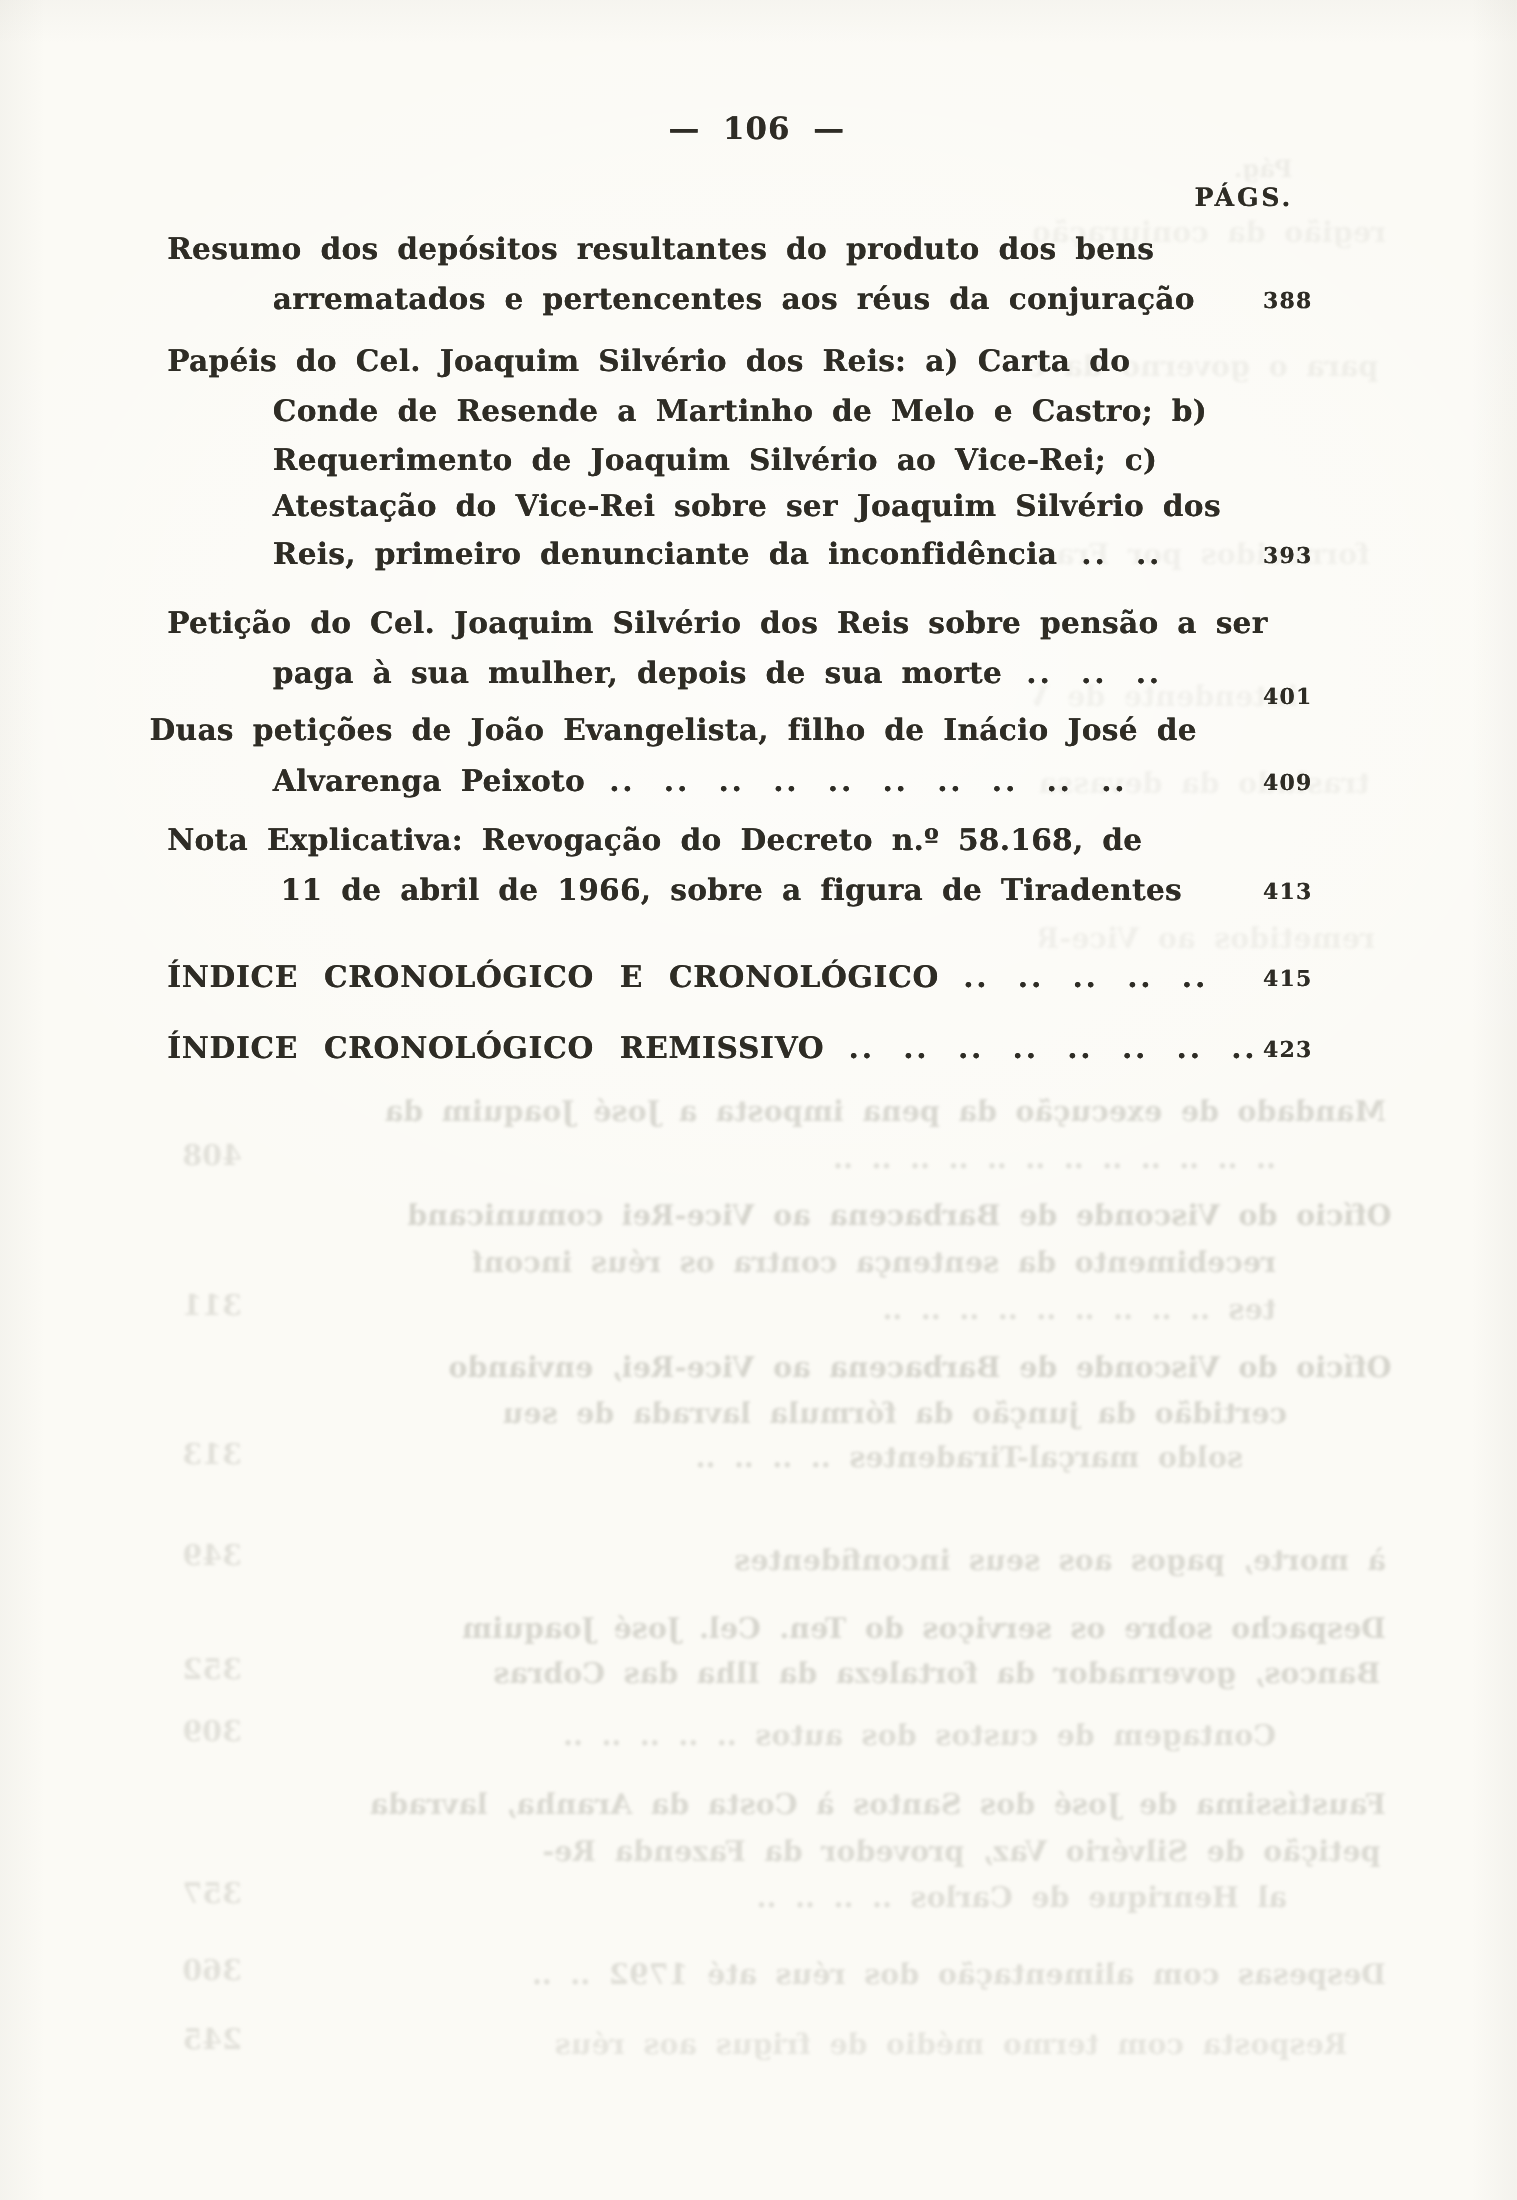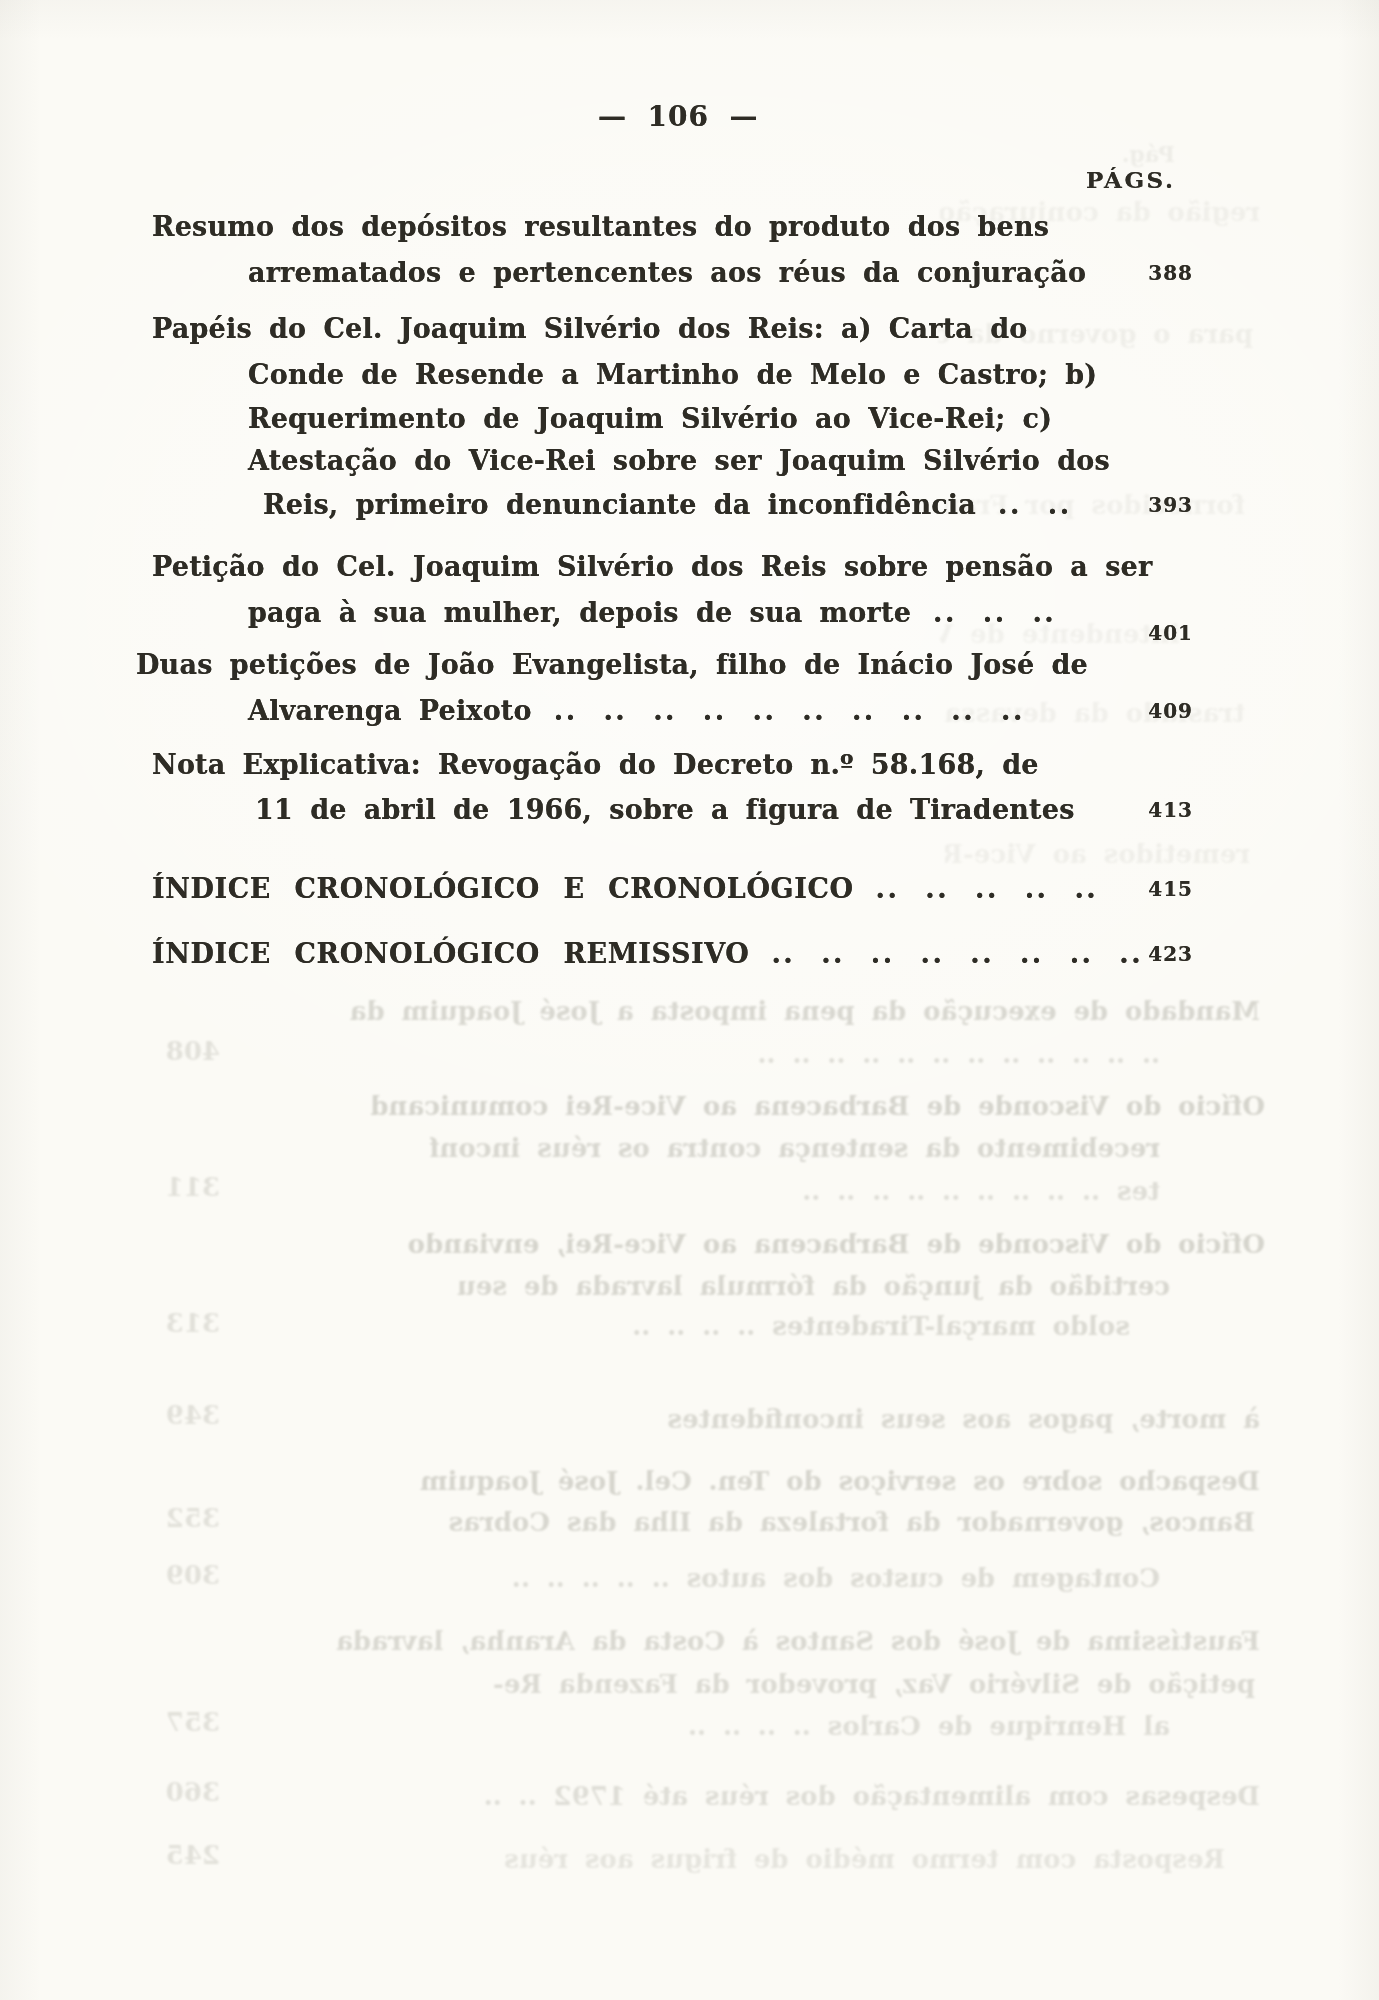--- a/index.html
+++ b/index.html
@@ -27,21 +27,21 @@
     display:inline-block;margin-left:22px;
     letter-spacing:2.5px;word-spacing:14px;
     text-shadow:0 0 .6px rgba(46,44,37,.85);
   }
   .pageref{
     position:absolute;left:1103px;width:90px;text-align:right;
     font-size:20px;line-height:34px;letter-spacing:1px;
     text-shadow:0 0 .6px rgba(46,44,37,.85);
   }
   .folio{
-    position:absolute;top:100px;left:598px;width:180px;
+    position:absolute;top:100px;left:598px;width:180px;text-align:center;
     font-size:28px;letter-spacing:1px;word-spacing:.35em;
     text-shadow:0 0 .6px rgba(46,44,37,.85);
   }
   .pags{
     position:absolute;top:166px;left:1086px;
     font-size:23px;letter-spacing:2.5px;
     text-shadow:0 0 .5px rgba(46,44,37,.8);
   }
   
   .ghost{
@@ -102,21 +102,21 @@
   <div class="pags">PÁGS.</div>
 
   <div class="line" style="top:210px;left:152px">Resumo dos depósitos resultantes do produto dos bens</div>
   <div class="line" style="top:256px;left:248px"><span>arrematados e pertencentes aos réus da conjuração</span><span class="leader"></span></div>
   <div class="pageref" style="top:256px">388</div>
 
   <div class="line" style="top:312px;left:152px">Papéis do Cel. Joaquim Silvério dos Reis: a) Carta do</div>
   <div class="line" style="top:358px;left:248px">Conde de Resende a Martinho de Melo e Castro; b)</div>
   <div class="line" style="top:402px;left:248px">Requerimento de Joaquim Silvério ao Vice-Rei; c)</div>
   <div class="line" style="top:444px;left:248px">Atestação do Vice-Rei sobre ser Joaquim Silvério dos</div>
-  <div class="line" style="top:488px;left:263px"><span>Reis, primeiro denunciante da inconfidência</span><span class="leader">.. ..</span></div>
+  <div class="line" style="top:488px;left:248px"><span>Reis, primeiro denunciante da inconfidência</span><span class="leader">.. ..</span></div>
   <div class="pageref" style="top:488px">393</div>
 
   <div class="line" style="top:550px;left:152px">Petição do Cel. Joaquim Silvério dos Reis sobre pensão a ser</div>
   <div class="line" style="top:596px;left:248px"><span>paga à sua mulher, depois de sua morte</span><span class="leader">.. .. ..</span></div>
   <div class="pageref" style="top:616px">401</div>
 
   <div class="line" style="top:648px;left:136px">Duas petições de João Evangelista, filho de Inácio José de</div>
   <div class="line" style="top:694px;left:248px"><span>Alvarenga Peixoto</span><span class="leader">.. .. .. .. .. .. .. .. .. ..</span></div>
   <div class="pageref" style="top:694px">409</div>
 

